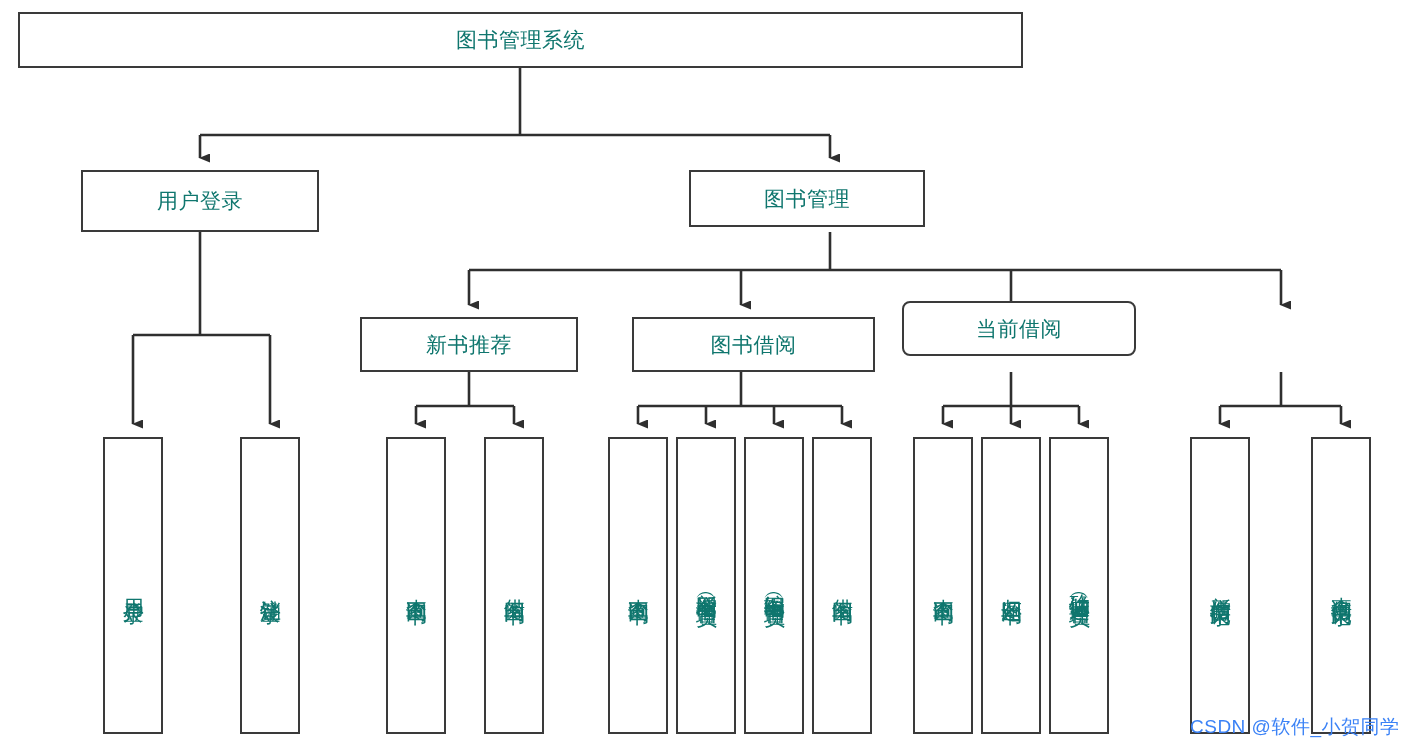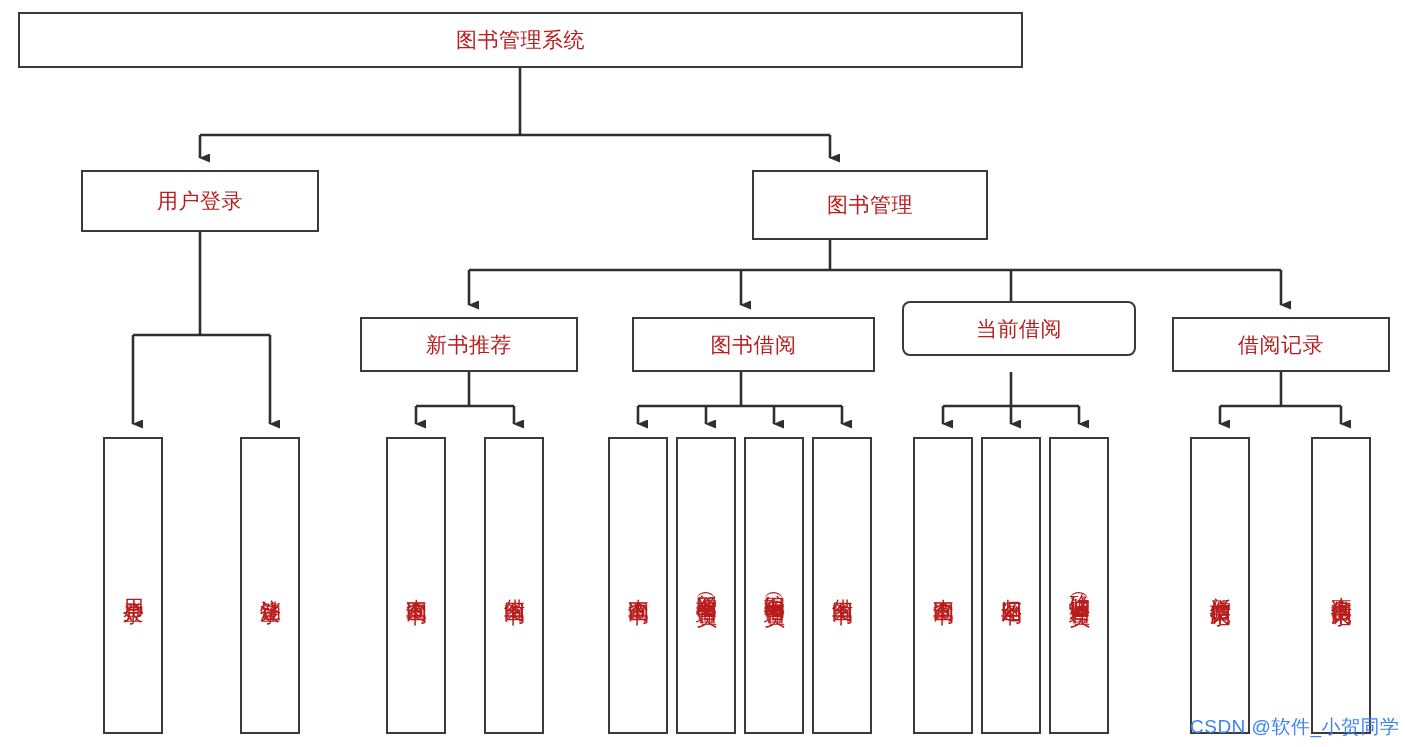--- a/index.html
+++ b/index.html
@@ -26,21 +26,21 @@
     pointer-events: none;
   }
   .node {
     position: absolute;
     box-sizing: border-box;
     border: 2.5px solid #3a3a3a;
     background: #ffffff;
     display: flex;
     align-items: center;
     justify-content: center;
-    color: #b91c1c;
+    color: #0f766e;
   }
   .node.horiz {
     font-size: 21px;
     letter-spacing: 0.5px;
   }
   .node.vert {
     writing-mode: vertical-rl;
     text-orientation: upright;
     font-size: 21px;
     line-height: 1.18;
@@ -109,26 +109,25 @@
       <path d="M1220,406 L1341,406"></path>
       <path d="M1220,406 L1220,424" marker-end="url(#arrow)"></path>
       <path d="M1341,406 L1341,424" marker-end="url(#arrow)"></path>
 
     </g>
   </svg>
 
   <div class="node horiz" style="left: 18px; top: 12px; width: 1005px; height: 56px;">图书管理系统</div>
 
   <div class="node horiz" style="left: 81px; top: 170px; width: 238px; height: 62px;">用户登录</div>
-  <div class="node horiz" style="left: 752px; top: 170px; width: 236px; height: 70px;">图书管理</div>
+  <div class="node horiz" style="left: 689px; top: 170px; width: 236px; height: 57px;">图书管理</div>
 
   <div class="node horiz" style="left: 360px; top: 317px; width: 218px; height: 55px;">新书推荐</div>
   <div class="node horiz" style="left: 632px; top: 317px; width: 243px; height: 55px;">图书借阅</div>
   <div class="node horiz" style="left: 902px; top: 301px; width: 234px; height: 55px; border-radius: 8px;">当前借阅</div>
-  <div class="node horiz" style="left: 1172px; top: 317px; width: 218px; height: 55px;">借阅记录</div>
 
   <div class="node vert" style="left: 103px; top: 437px; width: 60px; height: 297px;">用户登录</div>
   <div class="node vert" style="left: 240px; top: 437px; width: 60px; height: 297px;">注销登录</div>
   <div class="node vert" style="left: 386px; top: 437px; width: 60px; height: 297px;">查询图书</div>
   <div class="node vert" style="left: 484px; top: 437px; width: 60px; height: 297px;">借阅图书</div>
   <div class="node vert" style="left: 608px; top: 437px; width: 60px; height: 297px;">查询图书</div>
   <div class="node vert" style="left: 676px; top: 437px; width: 60px; height: 297px;">新增图书（管理员）</div>
   <div class="node vert" style="left: 744px; top: 437px; width: 60px; height: 297px;">编辑图书（管理员）</div>
   <div class="node vert" style="left: 812px; top: 437px; width: 60px; height: 297px;">借阅图书</div>
   <div class="node vert" style="left: 913px; top: 437px; width: 60px; height: 297px;">查询图书</div>

